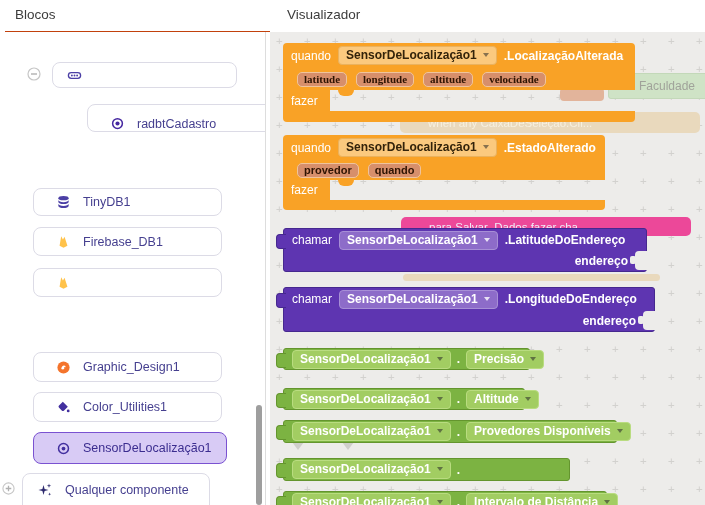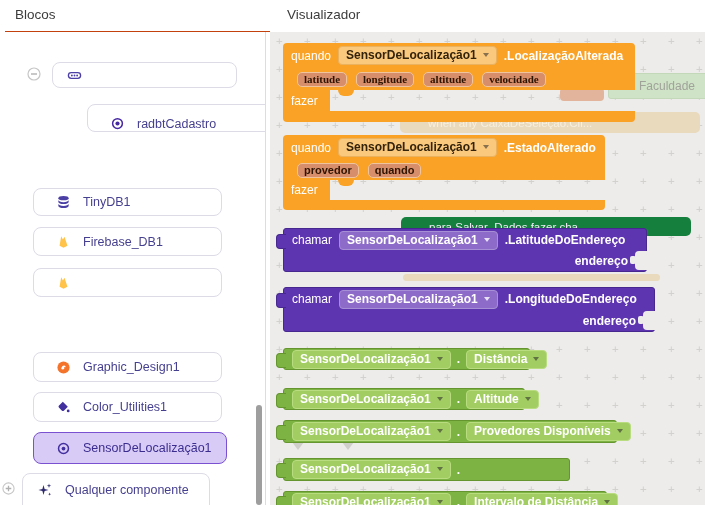--- a/index.html
+++ b/index.html
@@ -25,21 +25,21 @@
              border-radius:3px;z-index:12;cursor:pointer;}
   
   #workspace{position:absolute;left:270px;top:32px;width:435px;height:473px;background:#edecea;
              overflow:hidden;z-index:1;}
   .gp{position:absolute;color:#d2d1ce;font-size:11px;line-height:1;z-index:0;
       font-family:"DejaVu Sans Mono",monospace;}
   
   .ghost{position:absolute;z-index:1;border-radius:5px;display:flex;align-items:center;
          font-size:11.5px;white-space:nowrap;overflow:hidden;}
   .ghost.tan{background:#e9d9bd;color:#f7f0df;}
-  .ghost.pur{background:#15803d;color:#efecf7;}
+  .ghost.pur{background:#ec4899;color:#efecf7;}
   .ghost.grn{background:#cfe3c6;border:1px solid #c3d8b9;color:#a0a39a;font-size:12px;}
   .gtri{position:absolute;width:0;height:0;border-left:6px solid transparent;z-index:1;
         border-right:6px solid transparent;border-top:8px solid #cfcecb;}
   
   .blk{position:absolute;z-index:2;}
   .orow{background:#f9a226;display:flex;align-items:center;box-sizing:border-box;}
   .btxt{color:#fff;font-size:12px;font-weight:600;white-space:nowrap;}
   .chip{border-radius:4px;font-size:12px;font-weight:600;padding:1px 7px 2px 7px;
         white-space:nowrap;display:flex;align-items:center;cursor:pointer;}
   .chip-or{background:#fbc97e;border:1px solid #eab25e;color:#33230a;}
@@ -551,21 +551,21 @@
   </div>
 
   <div class="blk gblk" style="left:13px;top:316px;width:247px;height:22px;">
     <span class="plug gr" style="top:4px;"></span>
     <span class="chip chip-gr">
       <span>SensorDeLocalização1</span>
       <span class="caret"></span>
       </span>
     <span class="btxt">.</span>
     <span class="chip chip-gr">
-      <span>Distância</span>
+      <span>Precisão</span>
       <span class="caret"></span>
       </span>
   </div>
 
   <div class="blk gblk" style="left:13px;top:356px;width:242px;height:22px;">
     <span class="plug gr" style="top:4px;"></span>
     <span class="chip chip-gr">
       <span>SensorDeLocalização1</span>
       <span class="caret"></span>
       </span>

